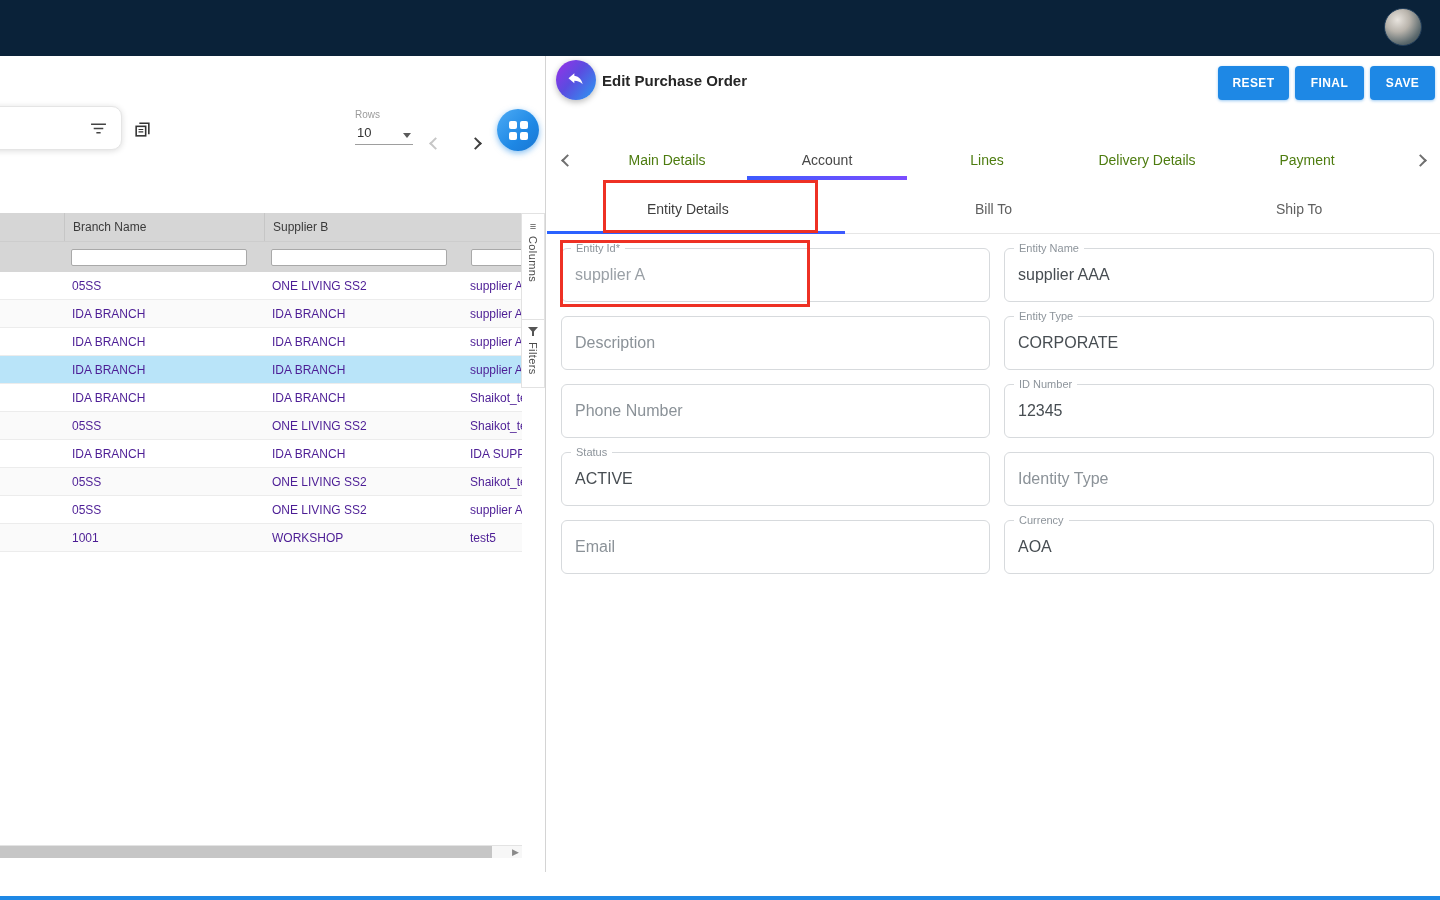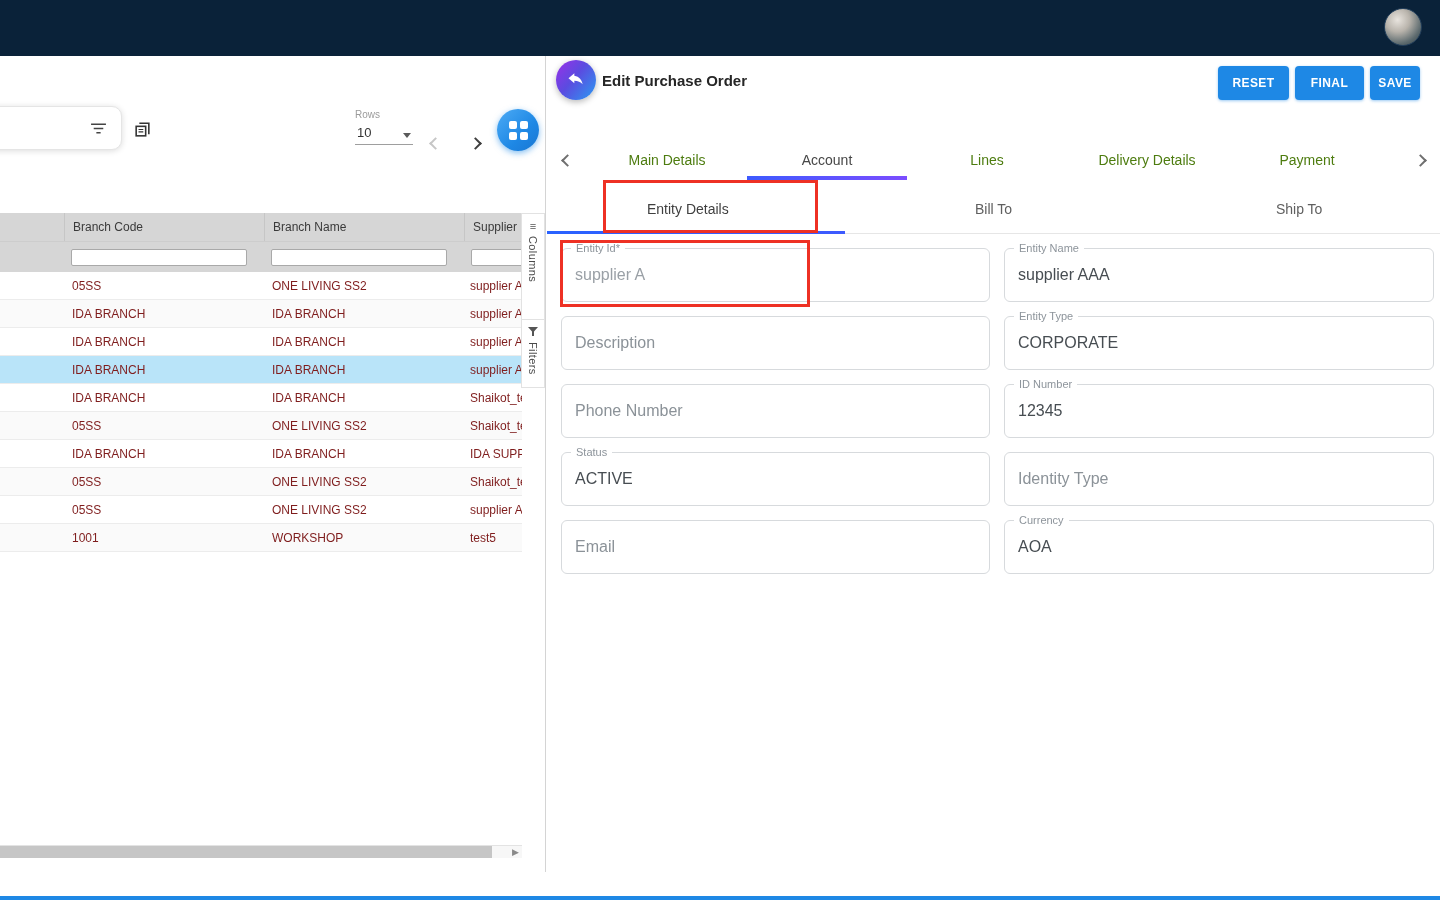--- a/index.html
+++ b/index.html
@@ -49,21 +49,21 @@
 
   
   .table { position:absolute; top:157px; left:0; width:522px; overflow:hidden; }
   .thead, .tfilter, .trow { display:grid; grid-template-columns:64px 200px 200px 58px; }
   .thead { height:28px; background:#d6d6d6; align-items:center; font-size:12px; color:#3a3a3a; }
   .th { padding-left:8px; height:100%; display:flex; align-items:center; white-space:nowrap; overflow:hidden; }
   .th + .th { border-left:1px solid #c6c6c6; }
   .tfilter { height:31px; background:#d6d6d6; align-items:center; border-top:1px solid #cdcdcd; }
   .tfilter input { margin-left:7px; width:176px; height:17px; border:1px solid #a9a9a9; border-radius:2px;
                    background:#fff; font-size:11px; padding:0 4px; outline:none; }
-  .trow { height:28px; align-items:center; font-size:12px; color:#7f1d1d; background:#fff;
+  .trow { height:28px; align-items:center; font-size:12px; color:#4c1d95; background:#fff;
           border-bottom:1px solid #ececec; }
   .trow.alt { background:#fafafa; }
   .trow.selected { background:#b9e4f9; }
   .td { padding-left:8px; white-space:nowrap; overflow:hidden; }
   .td-sup { padding-left:6px; }
 
   
   .side-strip { position:absolute; top:157px; right:0; width:24px; display:flex; flex-direction:column; }
   .strip-item { width:24px; background:#fff; border:1px solid #e2e2e2; display:flex; flex-direction:column;
                 align-items:center; padding-top:7px; gap:5px; }
@@ -85,21 +85,21 @@
               background:linear-gradient(130deg,#9b30e8 0%,#5b4be0 45%,#2b9cf2 100%);
               box-shadow:0 2px 6px rgba(0,0,0,.28); display:flex; align-items:center; justify-content:center; }
   .po-title { position:absolute; top:16px; left:55px; font-size:15px; font-weight:600; color:#262626; }
 
   .btn { position:absolute; top:10px; height:34px; border:none; border-radius:4px; background:#1e88e5;
          color:#fff; font-weight:700; font-size:12px; letter-spacing:.4px; display:flex; align-items:center;
          justify-content:center; box-shadow:0 1px 3px rgba(30,136,229,.45);
          font-family:"Liberation Sans", sans-serif; }
   .btn-reset { left:671px; width:71px; }
   .btn-final { left:748px; width:69px; }
-  .btn-save  { left:823px; width:50px; }
+  .btn-save  { left:823px; width:65px; }
 
   .tabbar { position:absolute; top:84px; left:0; width:893px; height:40px; display:flex; align-items:center; }
   .tab-chev { width:40px; display:flex; align-items:center; justify-content:center; color:#6f6f6f; }
   .tab-chev.right { margin-left:auto; }
   .tab { width:160px; text-align:center; font-size:14px; color:#4d7c0f; }
   .tab.active { color:#474747; }
   .tab-indicator { position:absolute; bottom:0; left:200px; width:160px; height:4px;
                    background:linear-gradient(90deg,#3d5afe,#7c4dff); }
 
   .subtabbar { position:absolute; top:128px; left:0; width:893px; height:50px; display:flex;
@@ -170,21 +170,20 @@
         <span></span>
           <span></span>
           <span></span>
           <span></span>
       </div>
     </div>
 
     <div class="table">
       <div class="thead">
         <div class="th"></div>
-        <div class="th">Branch Code</div>
         <div class="th">Branch Name</div>
         <div class="th">Supplier B</div>
       </div>
       <div class="tfilter">
         <div></div>
         <div><input style=""></div>
         <div><input style=""></div>
         <div><input style=""></div>
       </div>
 

